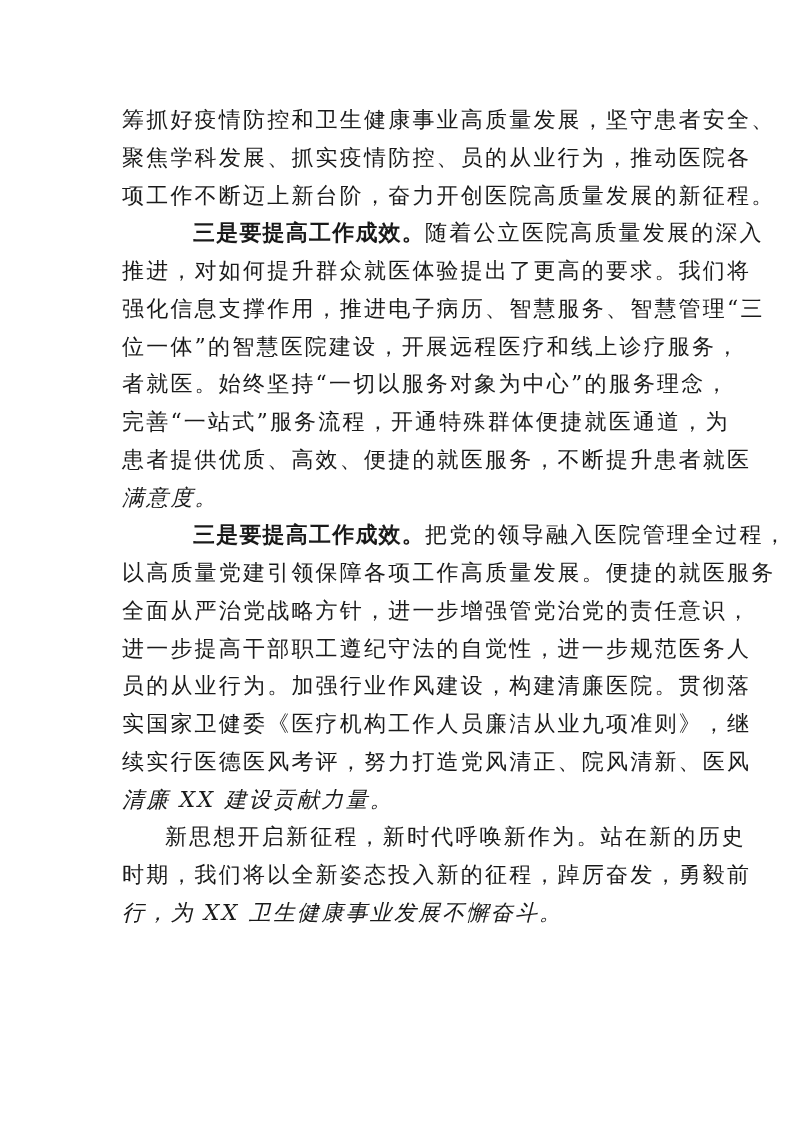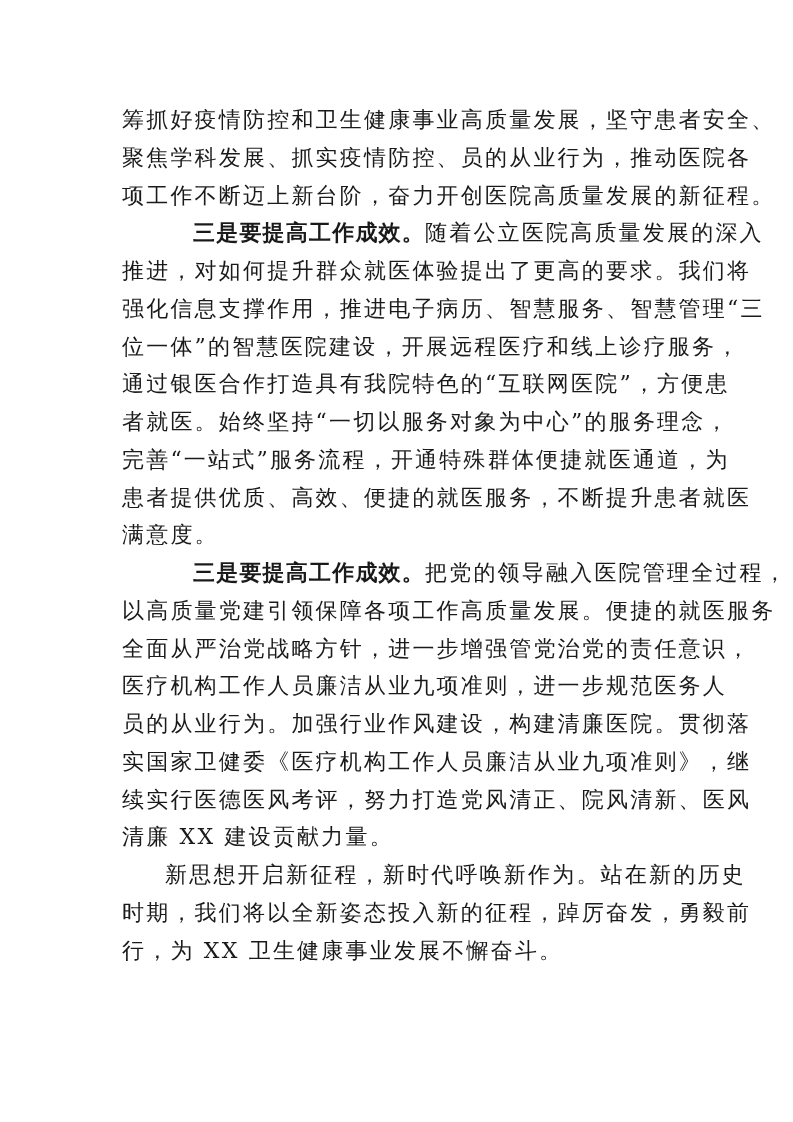--- a/index.html
+++ b/index.html
@@ -36,20 +36,21 @@
       margin-left: 28px;
     }
     .line {
       display: block;
       white-space: nowrap;
       text-align: justify;
       text-align-last: justify;
     }
     .line.last {
       text-align-last: left;
+      font-style: italic;
     }
     .line.first-indent {
       padding-left: 43px;
     }
   </style>
 </head>
 <body>
 
 <div class="page">
 
@@ -57,32 +58,31 @@
     <span class="line">筹抓好疫情防控和卫生健康事业高质量发展，坚守患者安全、</span>
     <span class="line">聚焦学科发展、抓实疫情防控、员的从业行为，推动医院各</span>
     <span class="line">项工作不断迈上新台阶，奋力开创医院高质量发展的新征程。</span>
   </div>
 
   <div class="para">
     <span class="line first-indent"><span class="lead">三是要提高工作成效。</span><span>随着公立医院高质量发展的深入</span></span>
     <span class="line">推进，对如何提升群众就医体验提出了更高的要求。我们将</span>
     <span class="line">强化信息支撑作用，推进电子病历、智慧服务、智慧管理“三</span>
     <span class="line">位一体”的智慧医院建设，开展远程医疗和线上诊疗服务，</span>
-    <span class="line">通过银医合作打造具有我院特色的“互联网医院”，方便患</span>
     <span class="line">者就医。始终坚持“一切以服务对象为中心”的服务理念，</span>
     <span class="line">完善“一站式”服务流程，开通特殊群体便捷就医通道，为</span>
     <span class="line">患者提供优质、高效、便捷的就医服务，不断提升患者就医</span>
     <span class="line last">满意度。</span>
   </div>
 
   <div class="para">
     <span class="line first-indent"><span class="lead">三是要提高工作成效。</span><span>把党的领导融入医院管理全过程，</span></span>
     <span class="line">以高质量党建引领保障各项工作高质量发展。便捷的就医服务</span>
     <span class="line">全面从严治党战略方针，进一步增强管党治党的责任意识，</span>
-    <span class="line">医疗机构工作人员廉洁从业九项准则，进一步规范医务人</span>
+    <span class="line">进一步提高干部职工遵纪守法的自觉性，进一步规范医务人</span>
     <span class="line">员的从业行为。加强行业作风建设，构建清廉医院。贯彻落</span>
     <span class="line">实国家卫健委《医疗机构工作人员廉洁从业九项准则》，继</span>
     <span class="line">续实行医德医风考评，努力打造党风清正、院风清新、医风</span>
     <span class="line last">清廉 XX 建设贡献力量。</span>
   </div>
 
   <div class="para">
     <span class="line first-indent">新思想开启新征程，新时代呼唤新作为。站在新的历史</span>
     <span class="line">时期，我们将以全新姿态投入新的征程，踔厉奋发，勇毅前</span>
     <span class="line last">行，为 XX 卫生健康事业发展不懈奋斗。</span>

